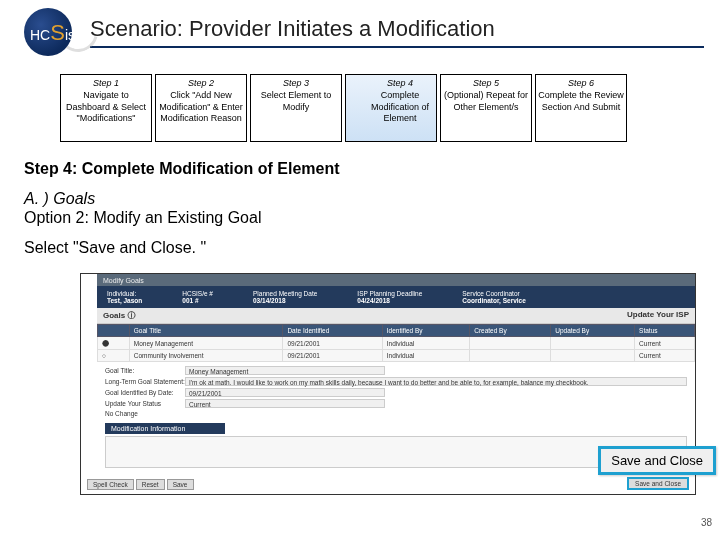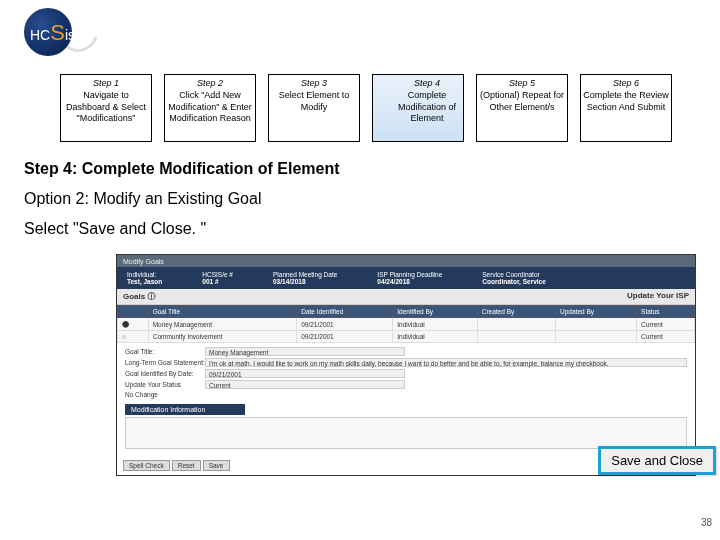--- a/index.html
+++ b/index.html
@@ -6,32 +6,32 @@
   body { width: 720px; height: 540px; background: #fff; font-family: Arial, sans-serif; position: relative; overflow: hidden; }
   
   .header { display: flex; align-items: center; padding: 8px 16px 4px; }
   .logo { width: 70px; height: 48px; position: relative; margin-right: 10px; }
   .logo-circle { width: 48px; height: 48px; border-radius: 50%; background: radial-gradient(circle at 35% 35%, #2a4d8f 0%, #0d2a5c 70%); position: absolute; left: 8px; }
   .logo-text { position: absolute; left: 14px; top: 12px; color: #fff; font-weight: normal; font-size: 14px; }
   .logo-text .s-big { font-size: 22px; color: #e0a030; }
   .logo-ring { position: absolute; left: 42px; top: 4px; width: 40px; height: 40px; border: 3px solid #b0b0b0; border-right-color: transparent; border-top-color: transparent; border-radius: 50%; transform: rotate(-30deg); opacity: 0.4; }
   .title { font-size: 22px; color: #222; border-bottom: 2px solid #0a2a5c; flex: 1; padding-bottom: 4px; margin-left: -6px; }
   
-  .steps-row { display: flex; gap: 12px; padding: 14px 0 0 60px; }
+  .steps-row { display: flex; gap: 3px; padding: 14px 0 0 60px; }
   .step-box { border: 1px solid #000; width: 92px; min-height: 68px; text-align: center; font-size: 9px; line-height: 1.25; padding: 3px 2px; background: #fff; }
   .step-box.active { background: linear-gradient(#eaf2fb, #cde1f5); padding-left: 20px; }
   .step-title { font-style: italic; display: block; margin-bottom: 1px; }
   
   .body-text { padding: 18px 24px 8px; font-size: 16px; }
   .body-text .step-hdr { font-weight: bold; margin-bottom: 12px; }
   .body-text .goals-hdr { font-style: italic; margin-bottom: 1px; }
   .body-text .option-line { margin-bottom: 12px; }
   .body-text .select-line { margin-bottom: 8px; }
   
-  .screenshot-area { margin: 0 24px 0 116px; border: 1px solid #333; height: 222px; background: #fff; position: relative; font-size: 7px; color: #333; overflow: hidden; }
+  .screenshot-area { margin: 0 24px 0 80px; border: 1px solid #333; height: 222px; background: #fff; position: relative; font-size: 7px; color: #333; overflow: hidden; padding-left: 16px; }
   .ss-topbar { background: #5a6a7a; height: 12px; display: flex; align-items: center; padding: 0 6px; color: #eee; font-size: 7px; }
   .ss-navbar { background: #233a5c; height: 22px; display: flex; align-items: center; color: #fff; gap: 40px; padding: 0 10px; }
   .ss-navbar > div { font-size: 6.5px; line-height: 1.1; }
   .ss-navbar .bold { font-weight: bold; }
   .ss-section-hdr { background: #e8e8e8; padding: 2px 6px; font-weight: bold; font-size: 8px; display: flex; justify-content: space-between; border-bottom: 1px solid #ccc; }
   .ss-table { width: 100%; border-collapse: collapse; }
   .ss-table th { background: #3a5578; color: #fff; font-size: 6.5px; font-weight: normal; padding: 2px 4px; text-align: left; border: 1px solid #556; }
   .ss-table td { font-size: 6.5px; padding: 2px 4px; border: 1px solid #ddd; background: #f7f7f7; }
   .ss-fields { padding: 4px 8px; font-size: 6.5px; }
   .ss-field-row { display: flex; margin-bottom: 2px; align-items: center; }
@@ -51,33 +51,35 @@
 <body>
 
 <div class="header">
   <div class="logo">
     <div class="logo-ring"></div>
     <div class="logo-circle"></div>
     <div class="logo-text">
       <span>HC</span><span class="s-big">S</span><span>is</span>
     </div>
   </div>
+  <div class="title">Scenario: Provider Initiates a Modification</div>
 </div>
 
 <div class="steps-row">
   <div class="step-box"><span class="step-title">Step 1</span><span>Navigate to Dashboard &amp; Select "Modifications"</span></div>
   <div class="step-box"><span class="step-title">Step 2</span><span>Click "Add New Modification" &amp; Enter Modification Reason</span></div>
   <div class="step-box"><span class="step-title">Step 3</span><span>Select Element to Modify</span></div>
   <div class="step-box active"><span class="step-title">Step 4</span><span>Complete Modification of Element</span></div>
   <div class="step-box"><span class="step-title">Step 5</span><span>(Optional) Repeat for Other Element/s</span></div>
   <div class="step-box"><span class="step-title">Step 6</span><span>Complete the Review Section And Submit</span></div>
 </div>
 
 <div class="body-text">
   <div class="step-hdr">Step 4: Complete Modification of Element</div>
+  <div class="goals-hdr">A. ) Goals</div>
   <div class="option-line">Option 2: Modify an Existing Goal</div>
   <div class="select-line">Select "Save and Close. "</div>
 </div>
 
 <div class="screenshot-area">
   <div class="ss-topbar">Modify Goals</div>
   <div class="ss-navbar">
     <div><span>Individual:</span><br><span class="bold">Test, Jason</span></div>
     <div><span>HCSIS/e #</span><br><span class="bold">001 #</span></div>
     <div><span>Planned Meeting Date</span><br><span class="bold">03/14/2018</span></div>

